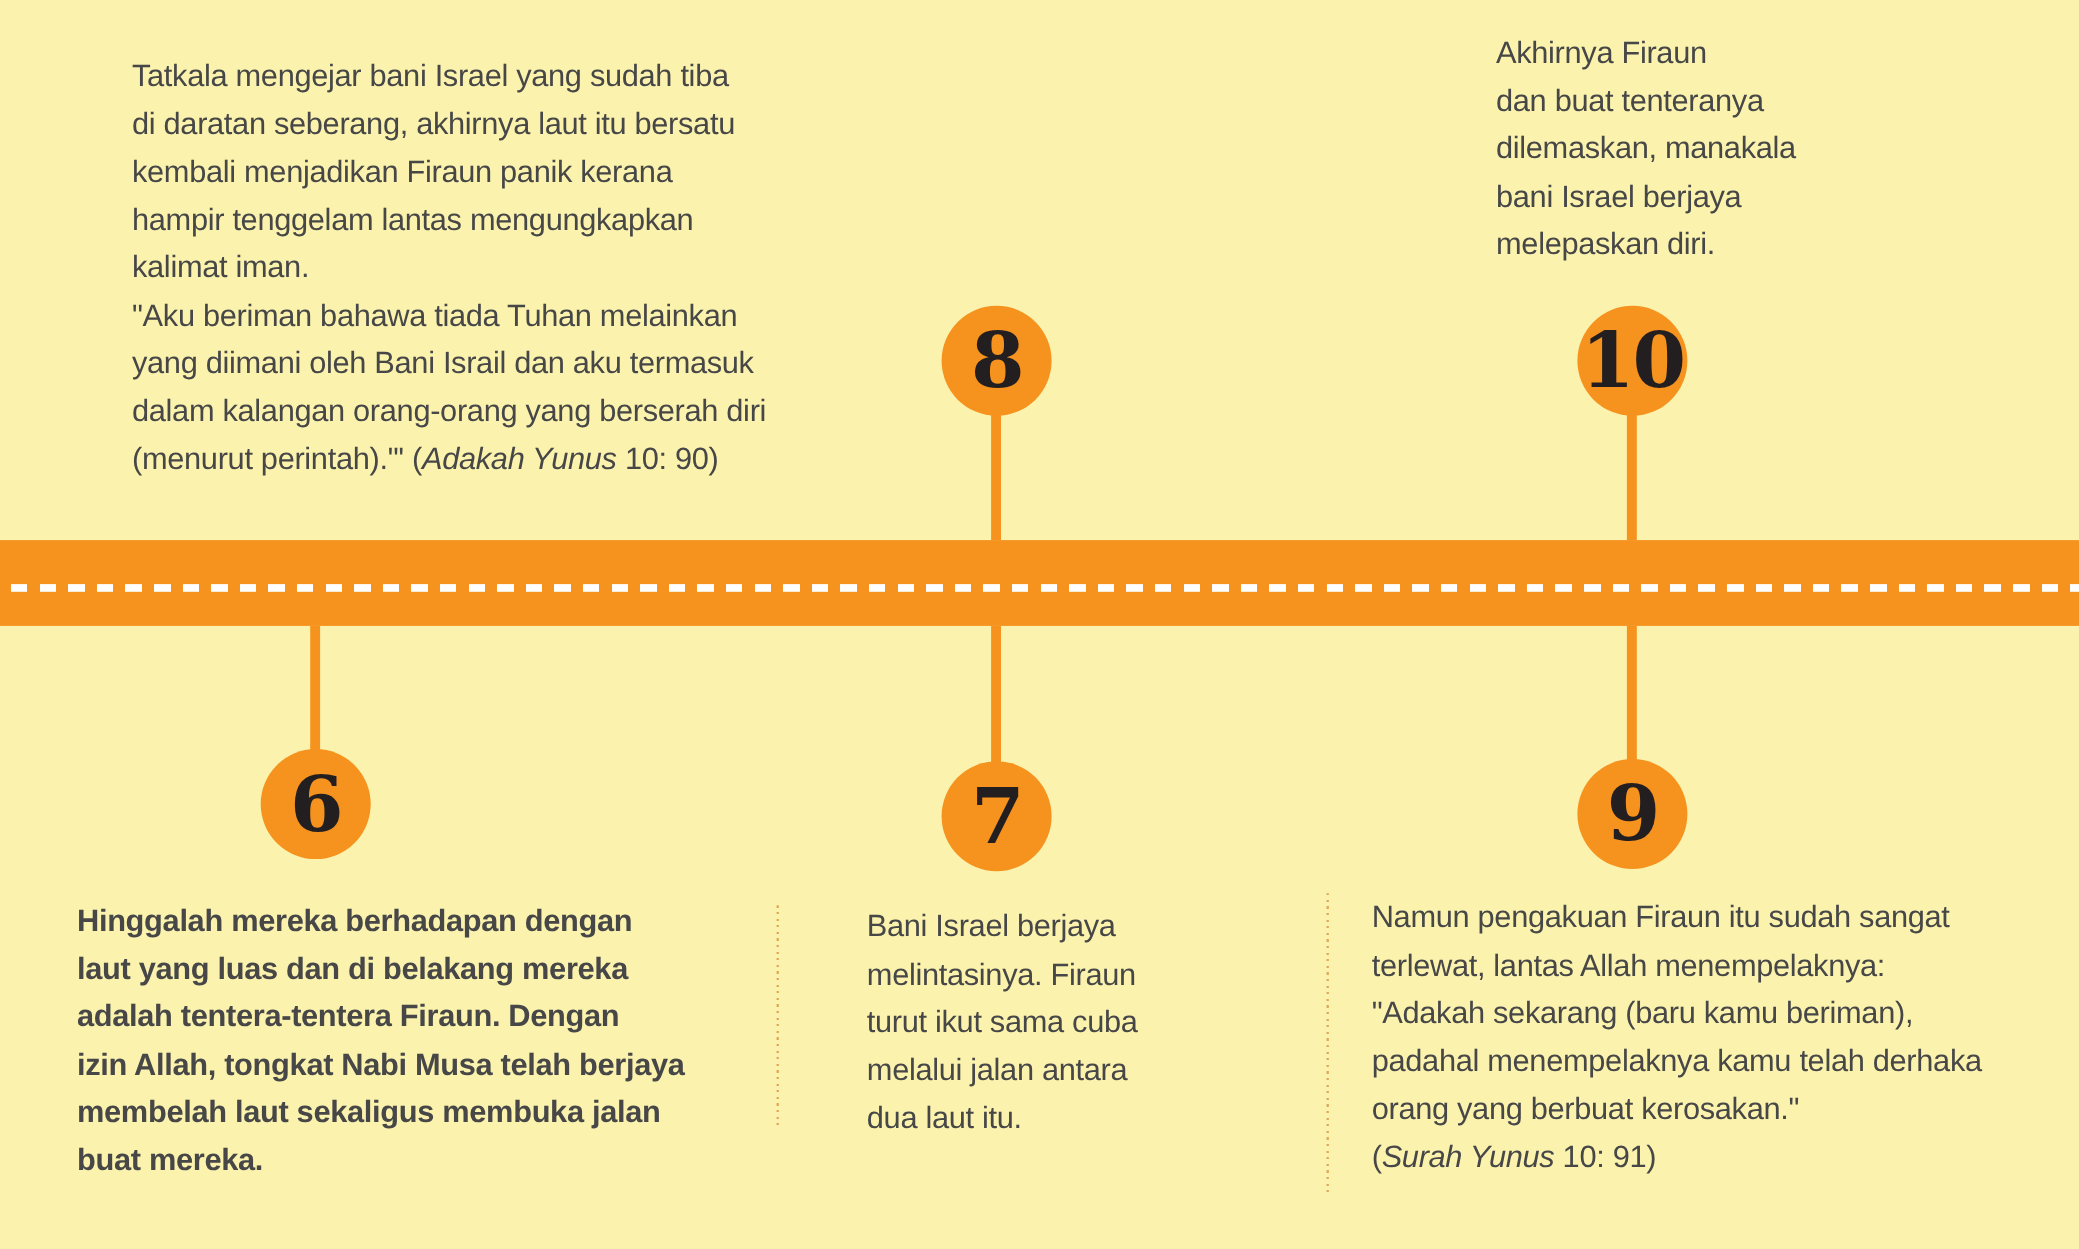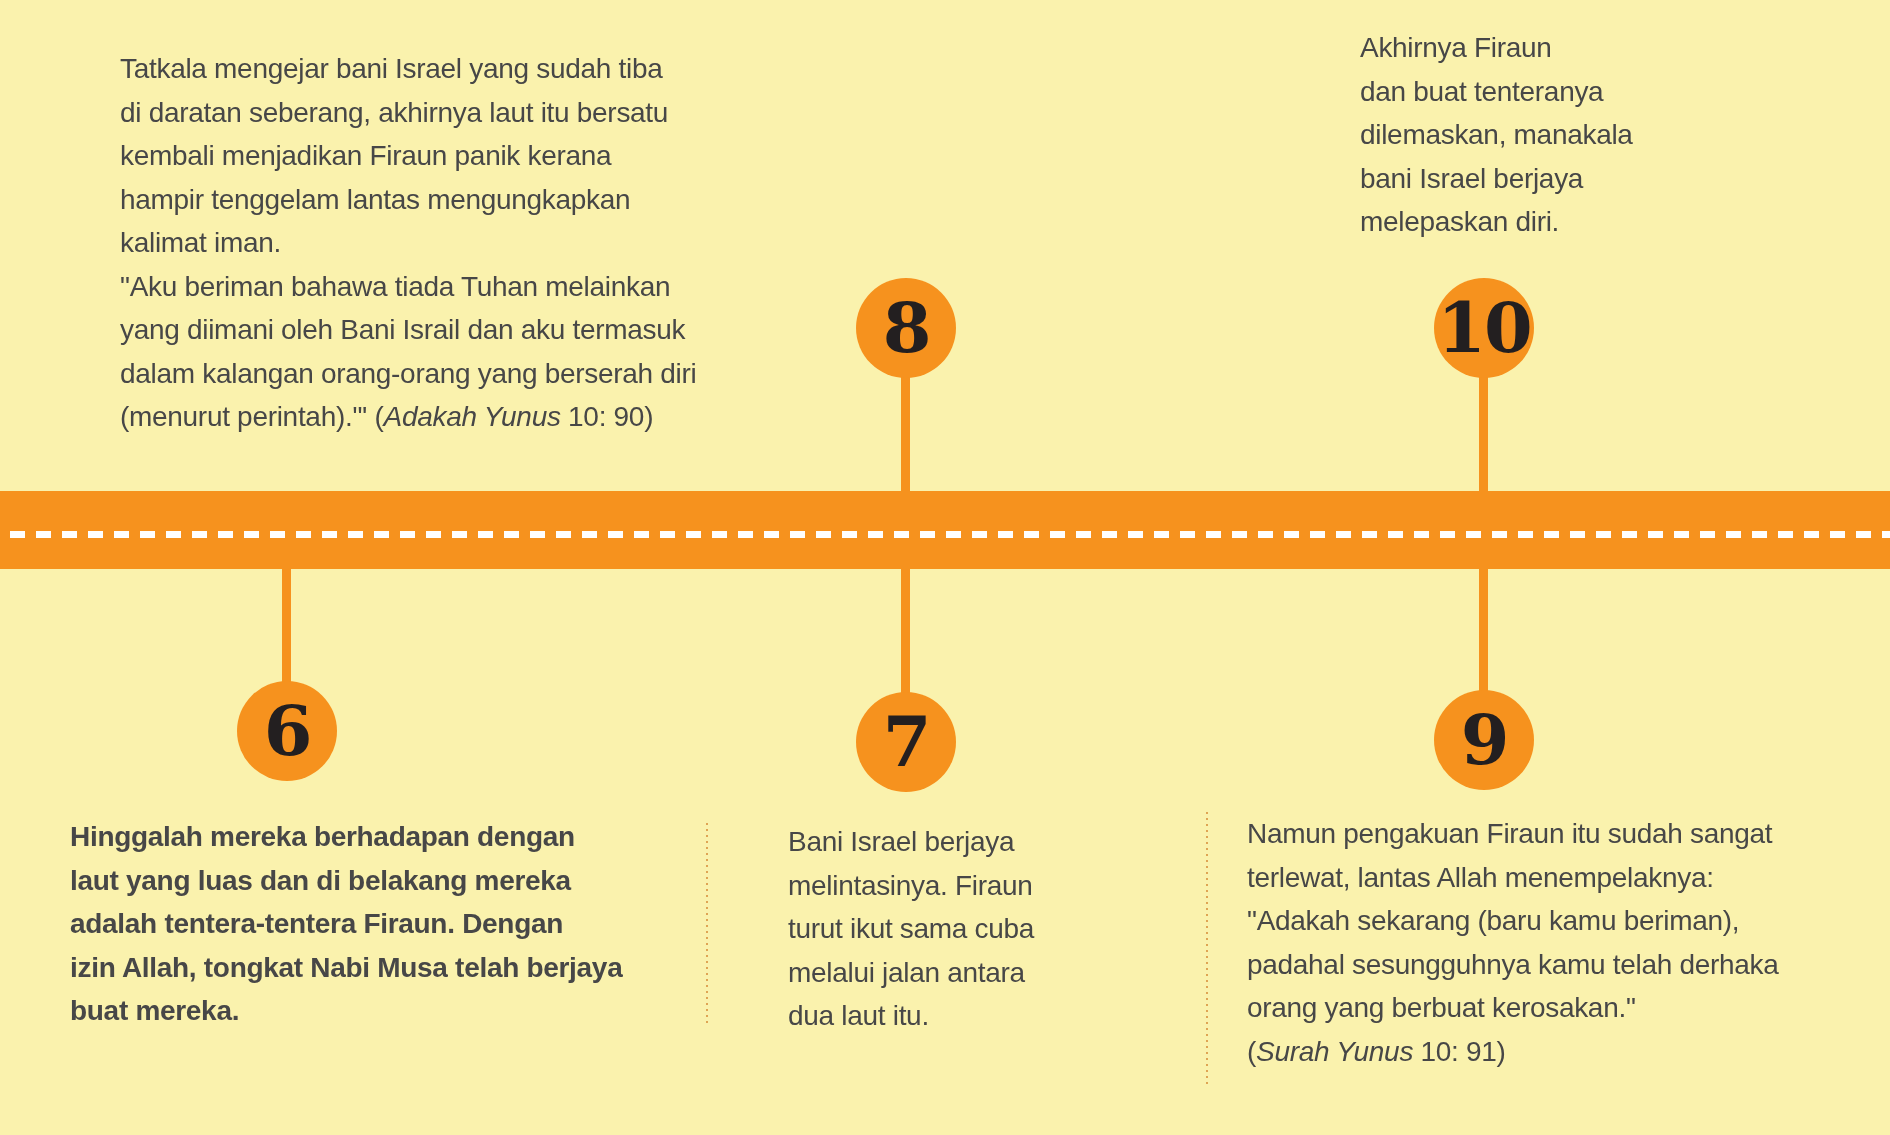--- a/index.html
+++ b/index.html
@@ -96,34 +96,35 @@
       <div><span>dan buat tenteranya</span></div>
       <div><span>dilemaskan, manakala</span></div>
       <div><span>bani Israel berjaya</span></div>
       <div><span>melepaskan diri.</span></div>
     </div>
   <div class="textblock" id="block-6">
       <div><span>Hinggalah mereka berhadapan dengan</span></div>
       <div><span>laut yang luas dan di belakang mereka</span></div>
       <div><span>adalah tentera-tentera Firaun. Dengan</span></div>
       <div><span>izin Allah, tongkat Nabi Musa telah berjaya</span></div>
+      <div><span>membelah laut sekaligus membuka jalan</span></div>
       <div><span>buat mereka.</span></div>
     </div>
   <div class="textblock" id="block-7">
       <div><span>Bani Israel berjaya</span></div>
       <div><span>melintasinya. Firaun</span></div>
       <div><span>turut ikut sama cuba</span></div>
       <div><span>melalui jalan antara</span></div>
       <div><span>dua laut itu.</span></div>
     </div>
   <div class="textblock" id="block-9">
       <div><span>Namun pengakuan Firaun itu sudah sangat</span></div>
       <div><span>terlewat, lantas Allah menempelaknya:</span></div>
       <div><span>"Adakah sekarang (baru kamu beriman),</span></div>
-      <div><span>padahal sesungguhnya kamu telah derhaka</span></div>
+      <div><span>padahal menempelaknya kamu telah derhaka</span></div>
       <div><span>orang yang berbuat kerosakan."</span></div>
       <div><span>(</span><span class="it">Surah Yunus</span><span> 10: 91)</span></div>
     </div>
 
   <div class="divider" id="divider-a"></div>
   <div class="divider" id="divider-b"></div>
 
 </div>
 
 </body></html>

